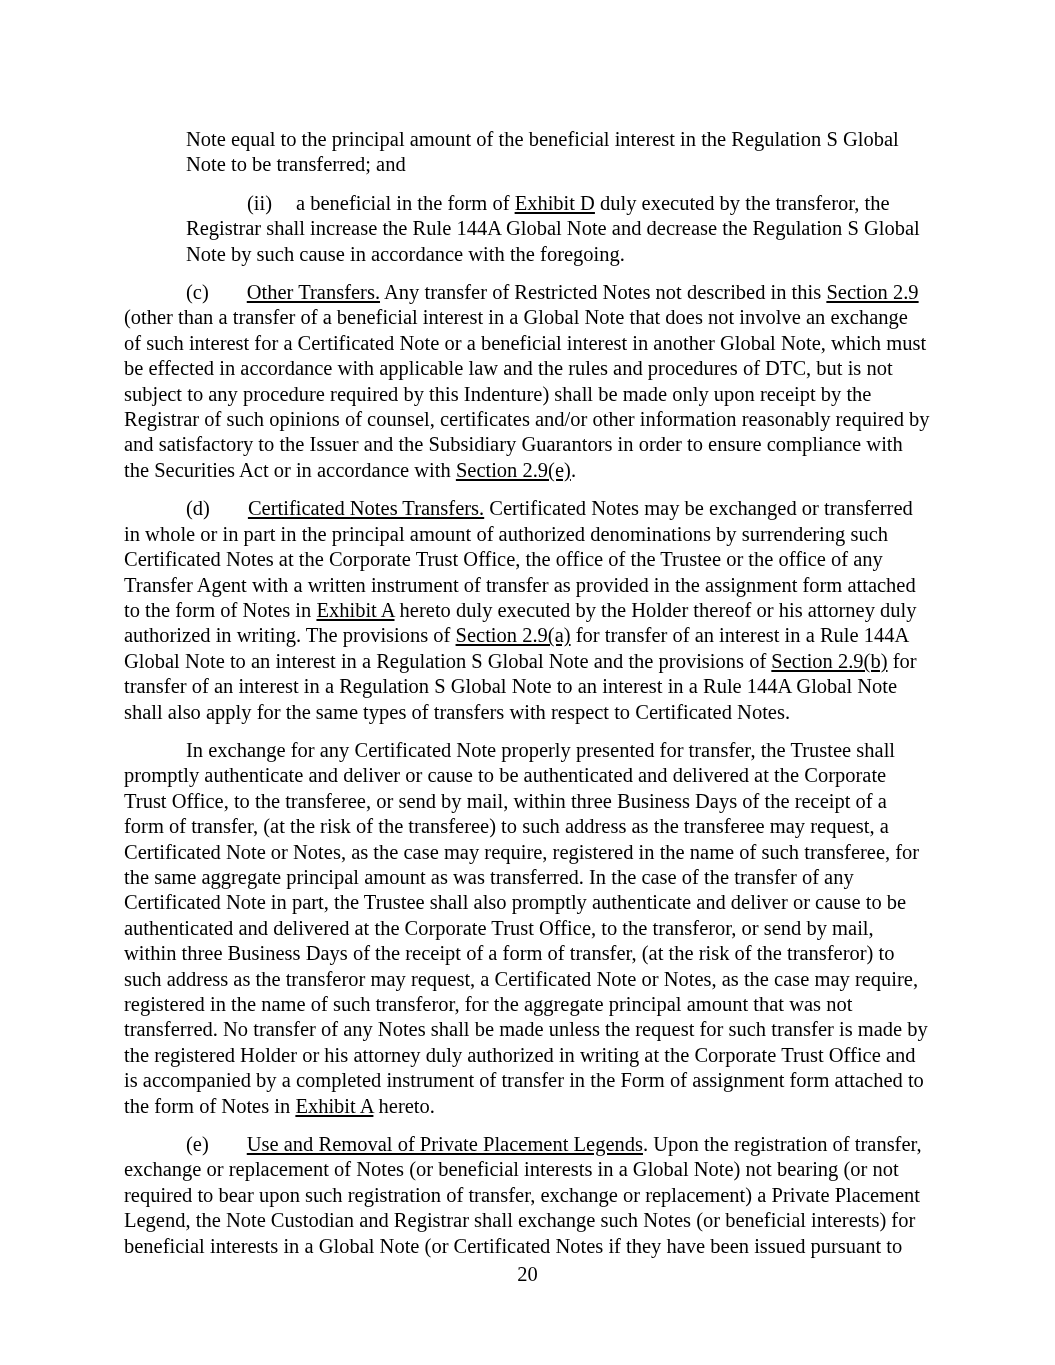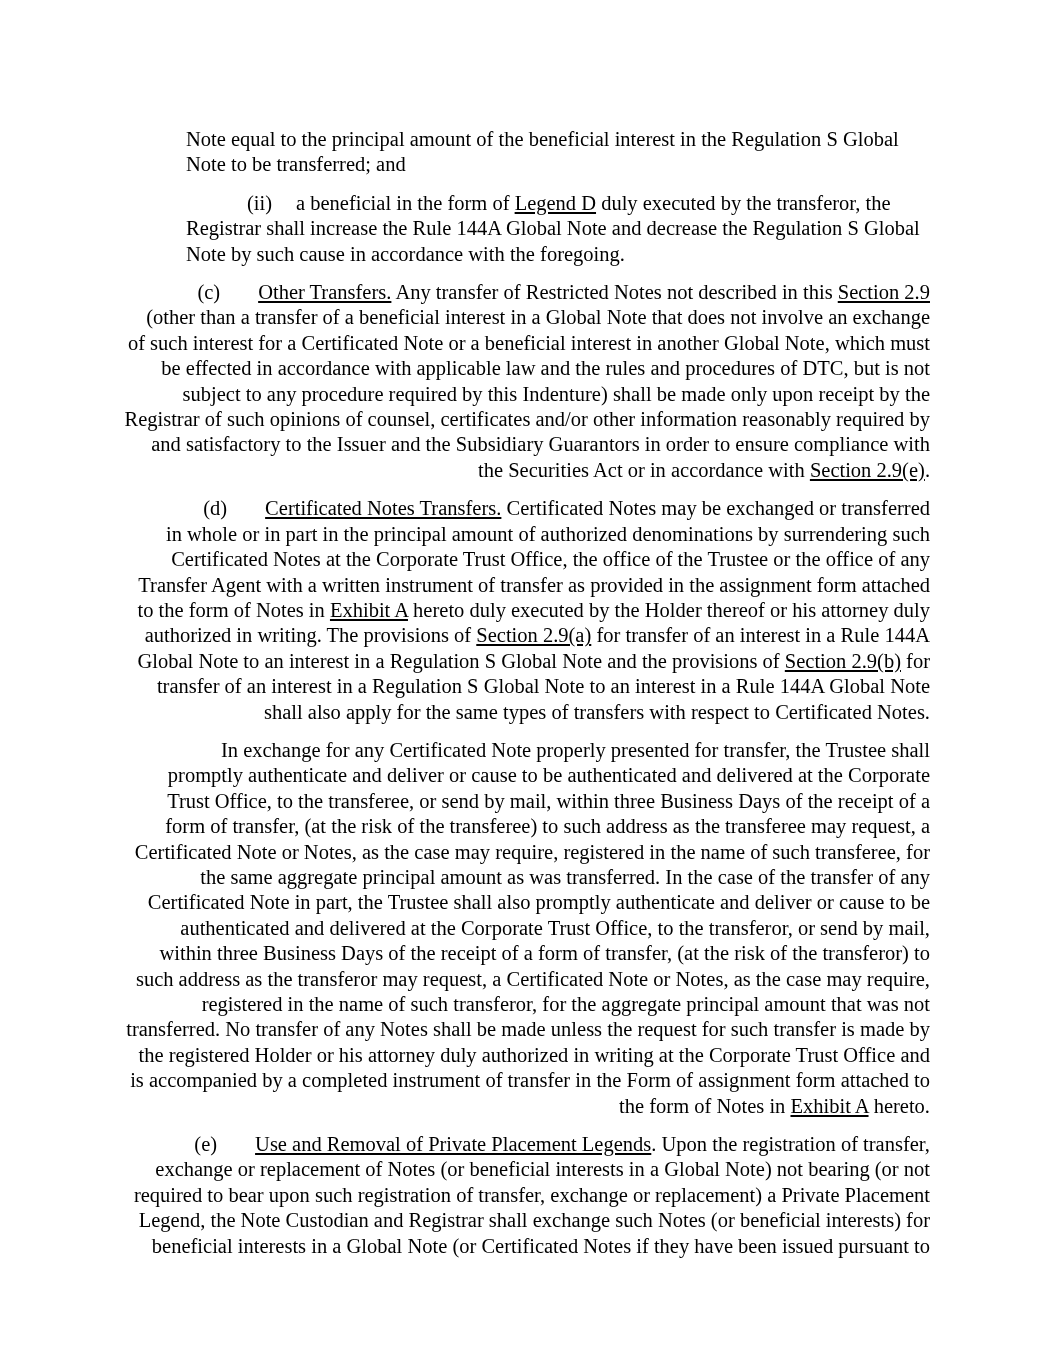--- a/index.html
+++ b/index.html
@@ -27,37 +27,38 @@
   }
   .para {
     margin: 0 0 13px 0;
     padding: 0;
   }
   
   .quote { margin-left: 62px; }
   
   .quote-indent { margin-left: 62px; text-indent: 61px; }
   
-  .body-indent { text-indent: 62px; text-align: right; }
+  .body-indent { text-indent: 62px; }
   .u { text-decoration: underline; }
   .tab { display: inline-block; width: 38px; text-indent: 0; }
   .tab.narrow { width: 24px; }
   .page-number {
     position: absolute;
     top: 1262px;
     left: 0;
     width: 100%;
     text-align: center;
   }
 </style>
 </head>
 <body>
 
 <div class="page">
   <div class="content">
       <p class="para quote"><span>Note equal to the principal amount of the beneficial interest in the Regulation S Global Note to be transferred; and</span></p>
-      <p class="para quote-indent"><span>(ii)</span><span class="tab narrow"></span><span>a beneficial in the form of </span><span class="u">Legend D</span><span> duly executed by the transferor, the Registrar shall increase the Rule 144A Global Note and decrease the Regulation S Global Note by such cause in accordance with the foregoing.</span></p>
+      <p class="para quote-indent"><span>(ii)</span><span class="tab narrow"></span><span>a beneficial in the form of </span><span class="u">Exhibit D</span><span> duly executed by the transferor, the Registrar shall increase the Rule 144A Global Note and decrease the Regulation S Global Note by such cause in accordance with the foregoing.</span></p>
       <p class="para body-indent"><span>(c)</span><span class="tab"></span><span class="u">Other Transfers.</span><span> Any transfer of Restricted Notes not described in this </span><span class="u">Section 2.9</span><span> (other than a transfer of a beneficial interest in a Global Note that does not involve an exchange of such interest for a Certificated Note or a beneficial interest in another Global Note, which must be effected in accordance with applicable law and the rules and procedures of DTC, but is not subject to any procedure required by this Indenture) shall be made only upon receipt by the Registrar of such opinions of counsel, certificates and/or other information reasonably required by and satisfactory to the Issuer and the Subsidiary Guarantors in order to ensure compliance with the Securities Act or in accordance with </span><span class="u">Section 2.9(e)</span><span>.</span></p>
       <p class="para body-indent"><span>(d)</span><span class="tab"></span><span class="u">Certificated Notes Transfers.</span><span> Certificated Notes may be exchanged or transferred in whole or in part in the principal amount of authorized denominations by surrendering such Certificated Notes at the Corporate Trust Office, the office of the Trustee or the office of any Transfer Agent with a written instrument of transfer as provided in the assignment form attached to the form of Notes in </span><span class="u">Exhibit A</span><span> hereto duly executed by the Holder thereof or his attorney duly authorized in writing. The provisions of </span><span class="u">Section 2.9(a)</span><span> for transfer of an interest in a Rule 144A Global Note to an interest in a Regulation S Global Note and the provisions of </span><span class="u">Section 2.9(b)</span><span> for transfer of an interest in a Regulation S Global Note to an interest in a Rule 144A Global Note shall also apply for the same types of transfers with respect to Certificated Notes.</span></p>
       <p class="para body-indent"><span>In exchange for any Certificated Note properly presented for transfer, the Trustee shall promptly authenticate and deliver or cause to be authenticated and delivered at the Corporate Trust Office, to the transferee, or send by mail, within three Business Days of the receipt of a form of transfer, (at the risk of the transferee) to such address as the transferee may request, a Certificated Note or Notes, as the case may require, registered in the name of such transferee, for the same aggregate principal amount as was transferred. In the case of the transfer of any Certificated Note in part, the Trustee shall also promptly authenticate and deliver or cause to be authenticated and delivered at the Corporate Trust Office, to the transferor, or send by mail, within three Business Days of the receipt of a form of transfer, (at the risk of the transferor) to such address as the transferor may request, a Certificated Note or Notes, as the case may require, registered in the name of such transferor, for the aggregate principal amount that was not transferred. No transfer of any Notes shall be made unless the request for such transfer is made by the registered Holder or his attorney duly authorized in writing at the Corporate Trust Office and is accompanied by a completed instrument of transfer in the Form of assignment form attached to the form of Notes in </span><span class="u">Exhibit A</span><span> hereto.</span></p>
       <p class="para body-indent"><span>(e)</span><span class="tab"></span><span class="u">Use and Removal of Private Placement Legends</span><span>. Upon the registration of transfer, exchange or replacement of Notes (or beneficial interests in a Global Note) not bearing (or not required to bear upon such registration of transfer, exchange or replacement) a Private Placement Legend, the Note Custodian and Registrar shall exchange such Notes (or beneficial interests) for beneficial interests in a Global Note (or Certificated Notes if they have been issued pursuant to</span></p>
     </div>
+  <div class="page-number">20</div>
 </div>
 
 </body></html>

